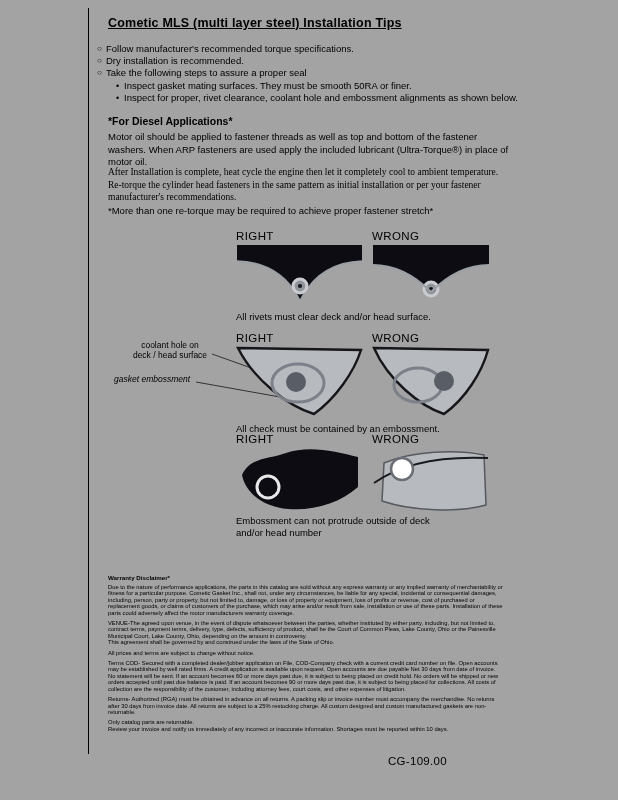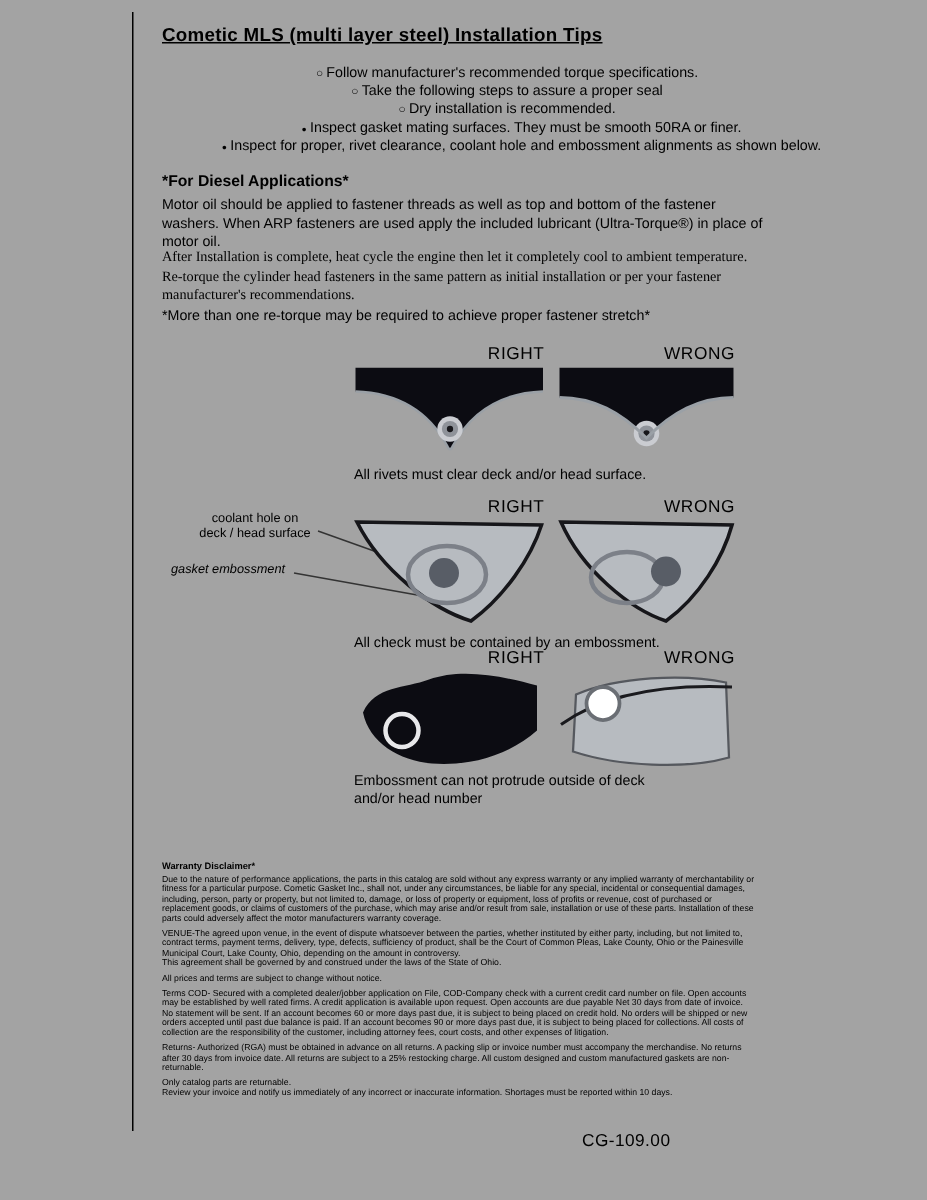--- a/index.html
+++ b/index.html
@@ -4,33 +4,33 @@
 <style>
   html,body{margin:0;padding:0;background:#fff;}
   .page{position:relative;width:618px;height:800px;background:#a3a3a3;
         font-family:"Liberation Sans",sans-serif;color:#000;overflow:hidden;}
 
   .left-rule{position:absolute;left:88px;top:8px;width:1px;height:746px;background:#000;}
 
   .title{position:absolute;left:108px;top:16px;margin:0;font-size:12.5px;font-weight:bold;
          text-decoration:underline;letter-spacing:0.2px;}
 
-  .bullets{position:absolute;left:97px;top:43px;width:480px;font-size:9.5px;line-height:12.2px;text-align:center;}
+  .bullets{position:absolute;left:97px;top:43px;width:480px;font-size:9.5px;line-height:12.2px;}
   .b-row{white-space:nowrap;}
   .b-row.sub{padding-left:19px;}
   .b-marker{display:inline-block;width:9px;font-size:8px;vertical-align:top;line-height:12.2px;}
   .b-row.sub .b-marker{width:8px;font-size:9px;}
 
   .diesel-heading{position:absolute;left:108px;top:115px;font-size:10.5px;font-weight:bold;}
   .para{position:absolute;left:108px;width:404px;margin:0;font-size:9.5px;line-height:12.5px;}
   .para1{top:131px;}
   .para2{top:166px;font-family:Liberation Serif, serif;}
   .note{top:205px;width:430px;}
 
-  .hdr{position:absolute;font-size:11.5px;text-align:right;letter-spacing:0.4px;}
+  .hdr{position:absolute;font-size:11.5px;text-align:left;letter-spacing:0.4px;}
   .col-left{left:236px;width:127px;}
   .col-right{left:372px;width:118px;}
   .row1-hdr{top:230px;}
   .row2-hdr{top:332px;}
   .row3-hdr{top:433px;}
 
   .panel{position:absolute;}
   .panel svg{display:block;width:100%;height:100%;}
   .p-r1{top:245px;height:63px;}
   .p-r2{top:345px;height:74px;}
@@ -59,24 +59,24 @@
 
   <div class="left-rule"></div>
 
   <h1 class="title">Cometic MLS (multi layer steel) Installation Tips</h1>
 
   <div class="bullets">
     <div class="b-row">
       <span class="b-marker">○</span><span>Follow manufacturer's recommended torque specifications.</span>
     </div>
     <div class="b-row">
-      <span class="b-marker">○</span><span>Take the following steps to assure a proper seal</span>
+      <span class="b-marker">○</span><span>Dry installation is recommended.</span>
     </div>
     <div class="b-row">
-      <span class="b-marker">○</span><span>Dry installation is recommended.</span>
+      <span class="b-marker">○</span><span>Take the following steps to assure a proper seal</span>
     </div>
     <div class="b-row sub">
       <span class="b-marker">•</span><span>Inspect gasket mating surfaces.  They must be smooth 50RA or finer.</span>
     </div>
     <div class="b-row sub">
       <span class="b-marker">•</span><span>Inspect for proper, rivet clearance, coolant hole and embossment alignments as shown below.</span>
     </div>
   </div>
 
   <div class="diesel-heading">*For Diesel Applications*</div>

